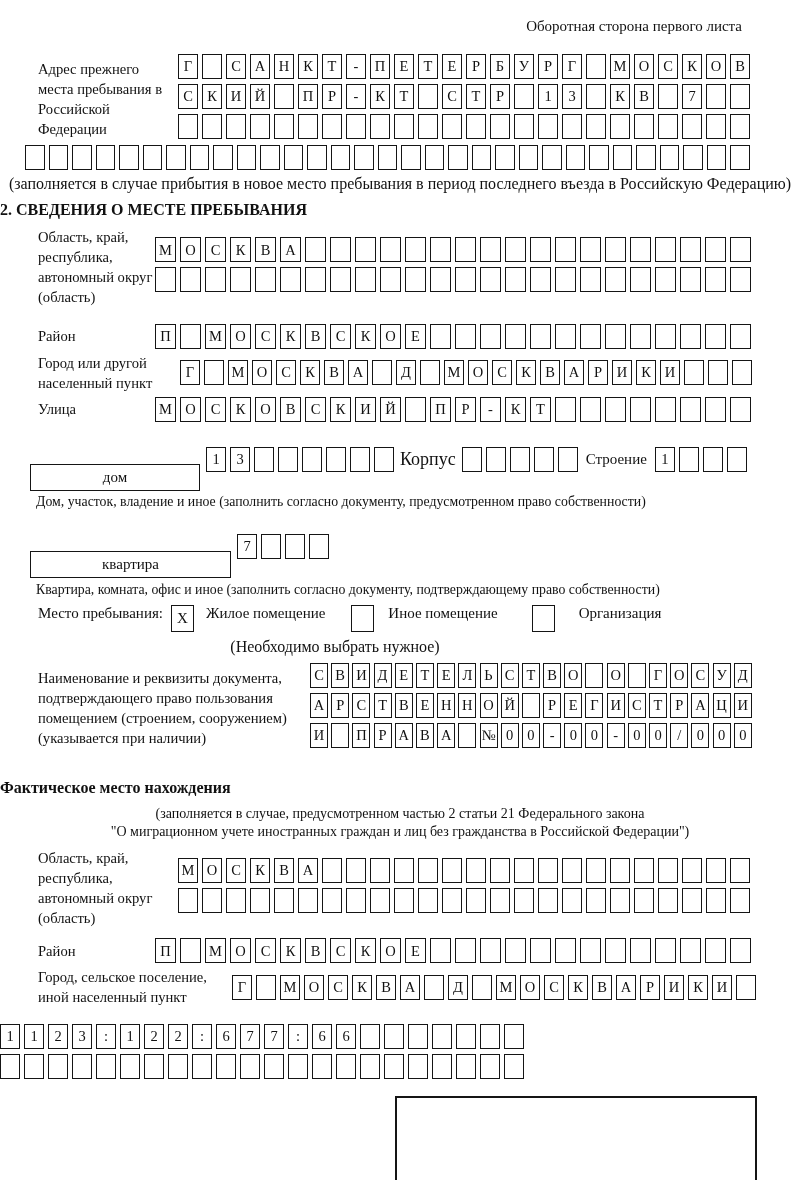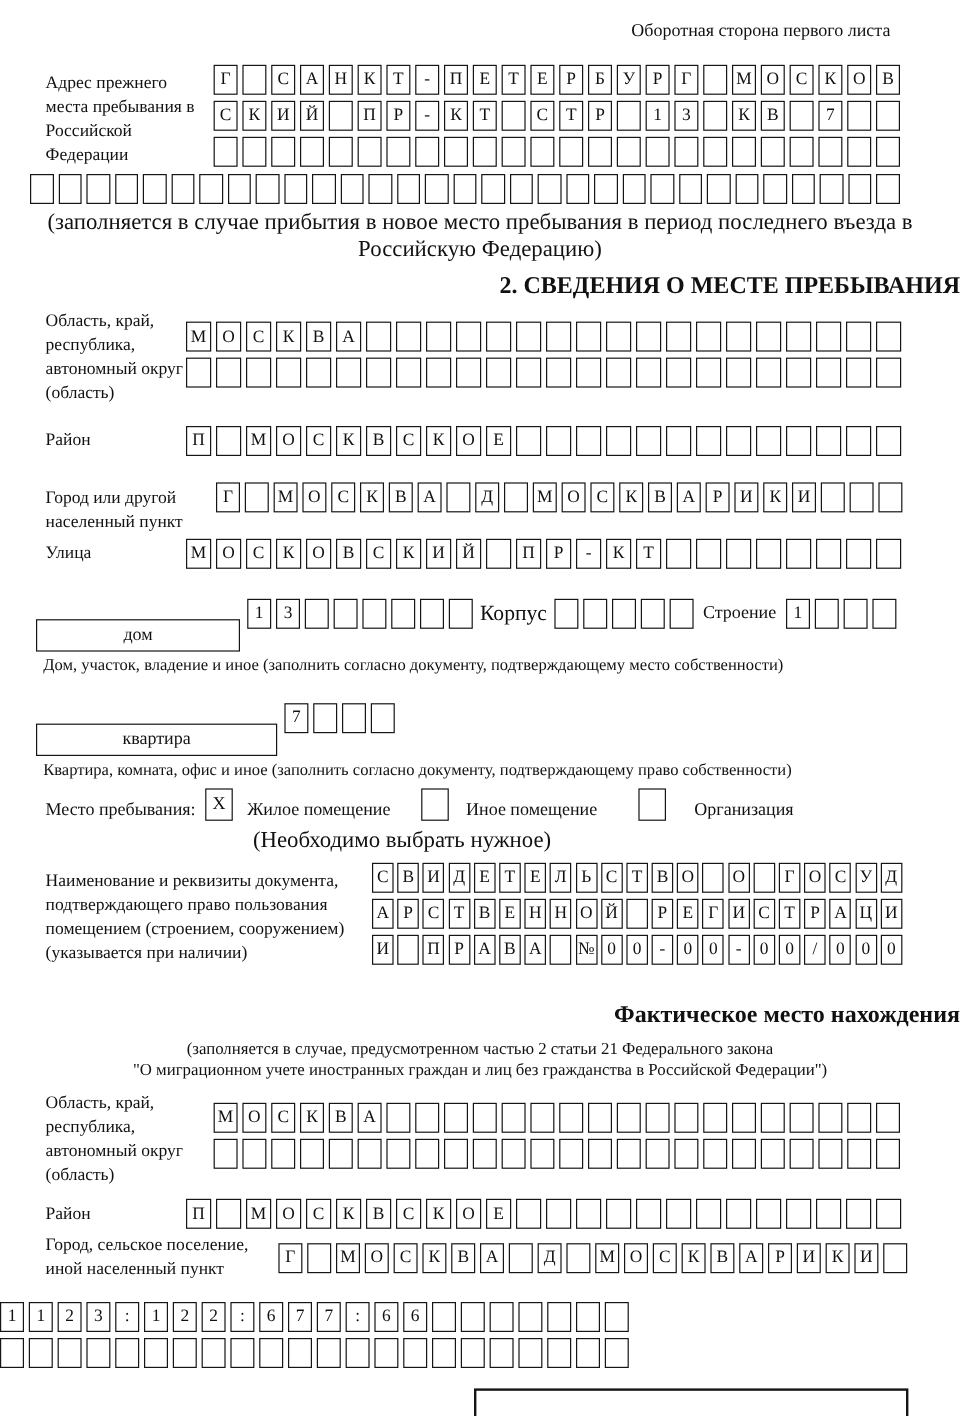--- a/index.html
+++ b/index.html
@@ -21,35 +21,35 @@
     width:21px;height:25px;margin-right:4px;
     border:1.8px solid #151515;background:#fff;
     display:flex;align-items:center;justify-content:center;
     font-size:14.5px;line-height:1;
   }
   .tight .cell{width:20px;}
   .w31 .cell{width:19.5px;margin-right:4px;}
   .narrow .cell{width:18px;margin-right:3.2px;}
   .narrow .cells{margin-bottom:5px;}
 
-  .center-note{font-size:19px;text-align:center;}
-  .sec-title{font-size:20px;font-weight:bold;text-align:right;}
+  .center-note{font-size:16px;text-align:center;}
+  .sec-title{font-size:16px;font-weight:bold;text-align:left;}
 
   .widebox{
     box-sizing:border-box;border:1.8px solid #151515;height:27px;
     display:flex;align-items:center;justify-content:center;font-size:15px;margin-top:36px;
   }
   .caption{font-size:13.8px;padding-left:36px;}
 
   .checkbox{
     box-sizing:border-box;width:23px;height:27px;border:1.8px solid #151515;
     display:inline-flex;align-items:center;justify-content:center;
     font-size:15px;flex:0 0 auto;
   }
-  .stay-row{display:flex;align-items:flex-end;font-size:15px;font-family:Liberation Serif, serif;}
+  .stay-row{display:flex;align-items:flex-start;font-size:15px;font-family:Liberation Serif, serif;}
   .stay-row .opt-label{white-space:nowrap;}
 
   .mark-box{
     box-sizing:border-box;border:2px solid #151515;
     width:362px;height:170px;margin-left:395px;background:#fff;
   }
 </style>
 </head>
 <body>
 
@@ -257,21 +257,21 @@
       <div class="cell"></div>
       <div class="cell"></div>
       <div class="cell"></div>
       <div class="cell"></div>
       <div class="cell"></div>
       <div class="cell"></div>
     </div>
 </div>
 
 <div class="row" style="margin-top:4px;">
-  <div class="lbl" style="width:180px;margin-top:21px;">Город или другой населенный пункт</div>
+  <div class="lbl" style="width:180px;">Город или другой населенный пункт</div>
   <div class="cells tight">
       <div class="cell">Г</div>
       <div class="cell"></div>
       <div class="cell">М</div>
       <div class="cell">О</div>
       <div class="cell">С</div>
       <div class="cell">К</div>
       <div class="cell">В</div>
       <div class="cell">А</div>
       <div class="cell"></div>
@@ -344,21 +344,21 @@
       <div class="cell"></div>
     </div>
   <div style="font-size:15px;margin-left:4px;margin-right:8px;">Строение</div>
   <div class="cells tight">
       <div class="cell">1</div>
       <div class="cell"></div>
       <div class="cell"></div>
       <div class="cell"></div>
     </div>
 </div>
-<div class="caption" style="margin-top:3px;">Дом, участок, владение и иное (заполнить согласно документу, подтверждающему место собственности)</div>
+<div class="caption" style="margin-top:3px;">Дом, участок, владение и иное (заполнить согласно документу, предусмотренном право собственности)</div>
 
 <div style="display:flex;align-items:center;margin-top:5px;margin-left:30px;">
   <div class="widebox" style="width:201px;">квартира</div>
   <div class="cells tight" style="margin-left:6px;">
       <div class="cell">7</div>
       <div class="cell"></div>
       <div class="cell"></div>
       <div class="cell"></div>
     </div>
 </div>

